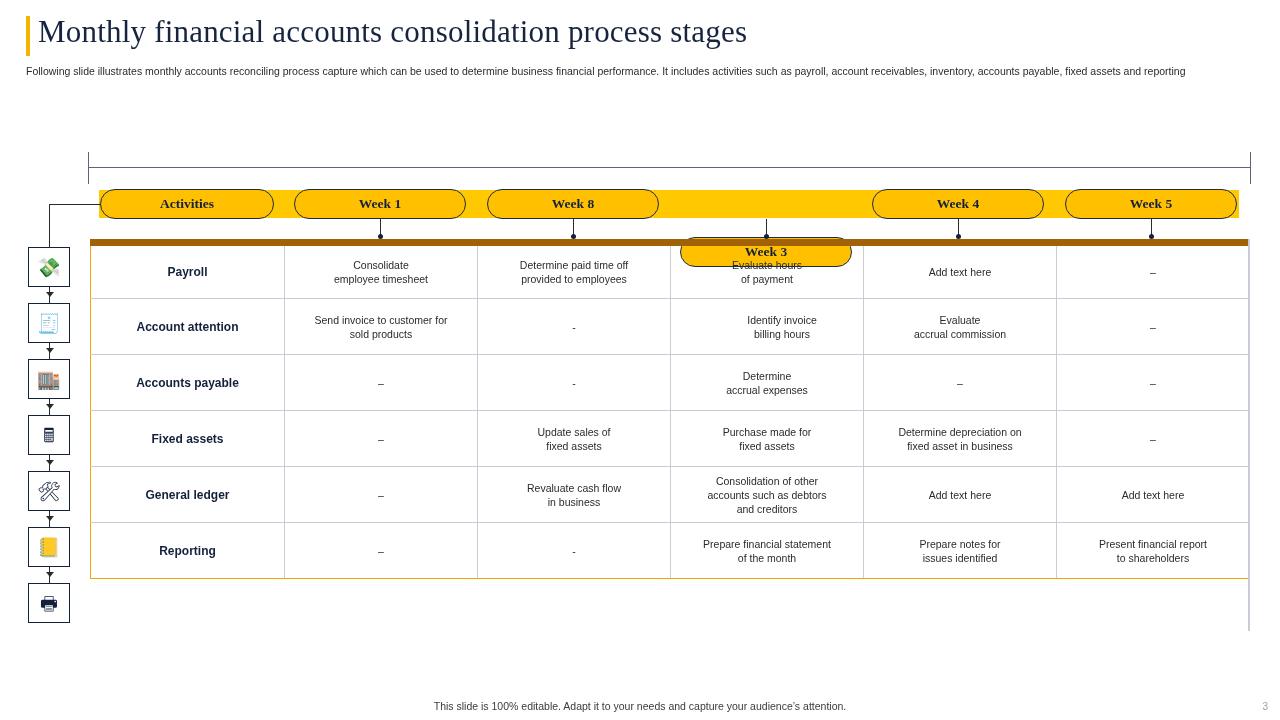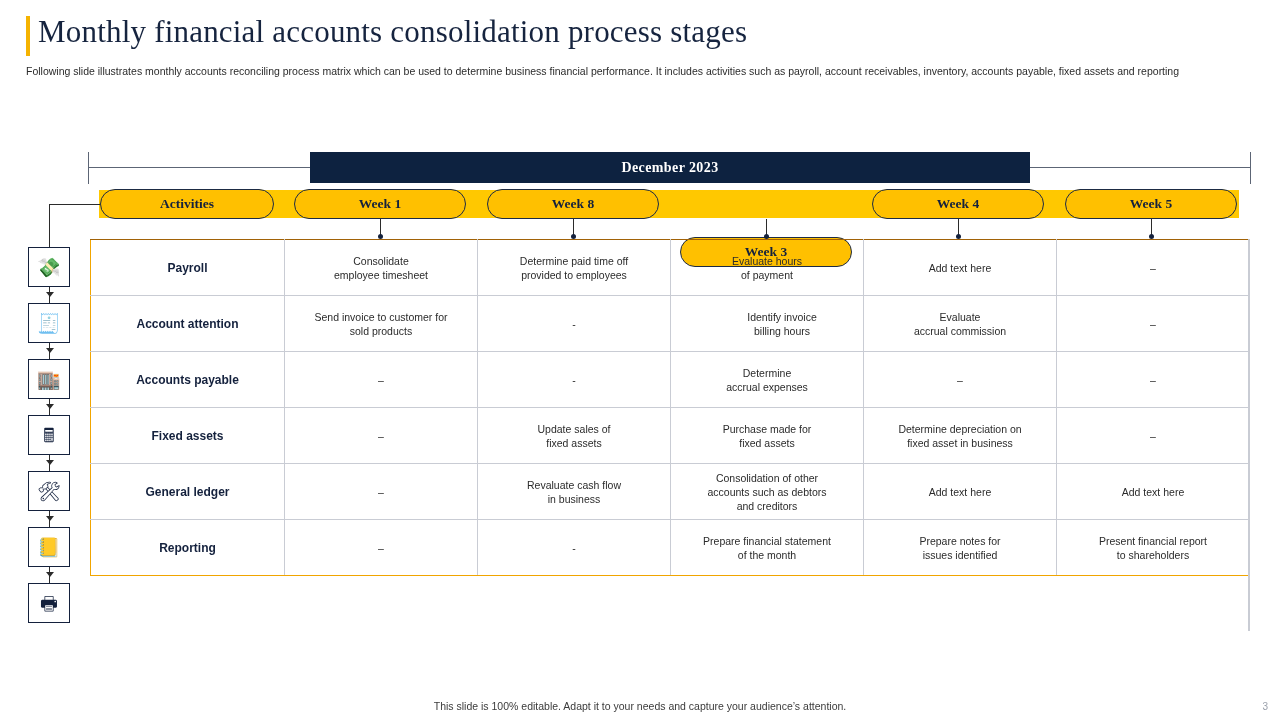--- a/index.html
+++ b/index.html
@@ -197,21 +197,21 @@
   .grid tr:last-child td {
     border-bottom: 1px solid #f1a500;
   }
   .grid tr td:first-child {
     border-left: 1px solid #f1a500;
   }
   .grid tr td:last-child {
     border-right: 1px solid #c9ccd4;
   }
   .grid tr:first-child td {
-    border-top: 1px solid #a16207;
+    border-top: 7px solid #a16207;
   }
   .grid-rightedge {
     position: absolute;
     left: 1248px;
     top: 239px;
     width: 2px;
     height: 392px;
     background: #c9ccd4;
   }
 
@@ -231,27 +231,26 @@
     bottom: 8px;
     font-size: 10px;
     color: #9aa0ab;
   }
 </style>
 </head>
 <body>
 
 <div class="accent-bar"></div>
 <div class="title">Monthly financial accounts consolidation process stages</div>
-<div class="subtitle">Following slide illustrates monthly accounts reconciling process matrix which can be used to determine business financial performance. It includes activities such as payroll, account receivables, inventory,  accounts payable, fixed assets and reporting</div>
+<div class="subtitle">Following slide illustrates monthly accounts reconciling process capture which can be used to determine business financial performance. It includes activities such as payroll, account receivables, inventory,  accounts payable, fixed assets and reporting</div>
 
 <div class="timeline">
   <div class="tl-left"></div>
   <div class="tl-right"></div>
   <div class="tl-line"></div>
-  <div class="month-box">December 2023</div>
 </div>
 
 <div class="yellow-band"></div>
 
 <div id="pills">
     <div class="pill" style="left: 100px; width: 174px;">
       <span>Activities</span>
     </div>
     <div class="pill" style="left: 294px; width: 172px;">
       <span>Week 1</span>

